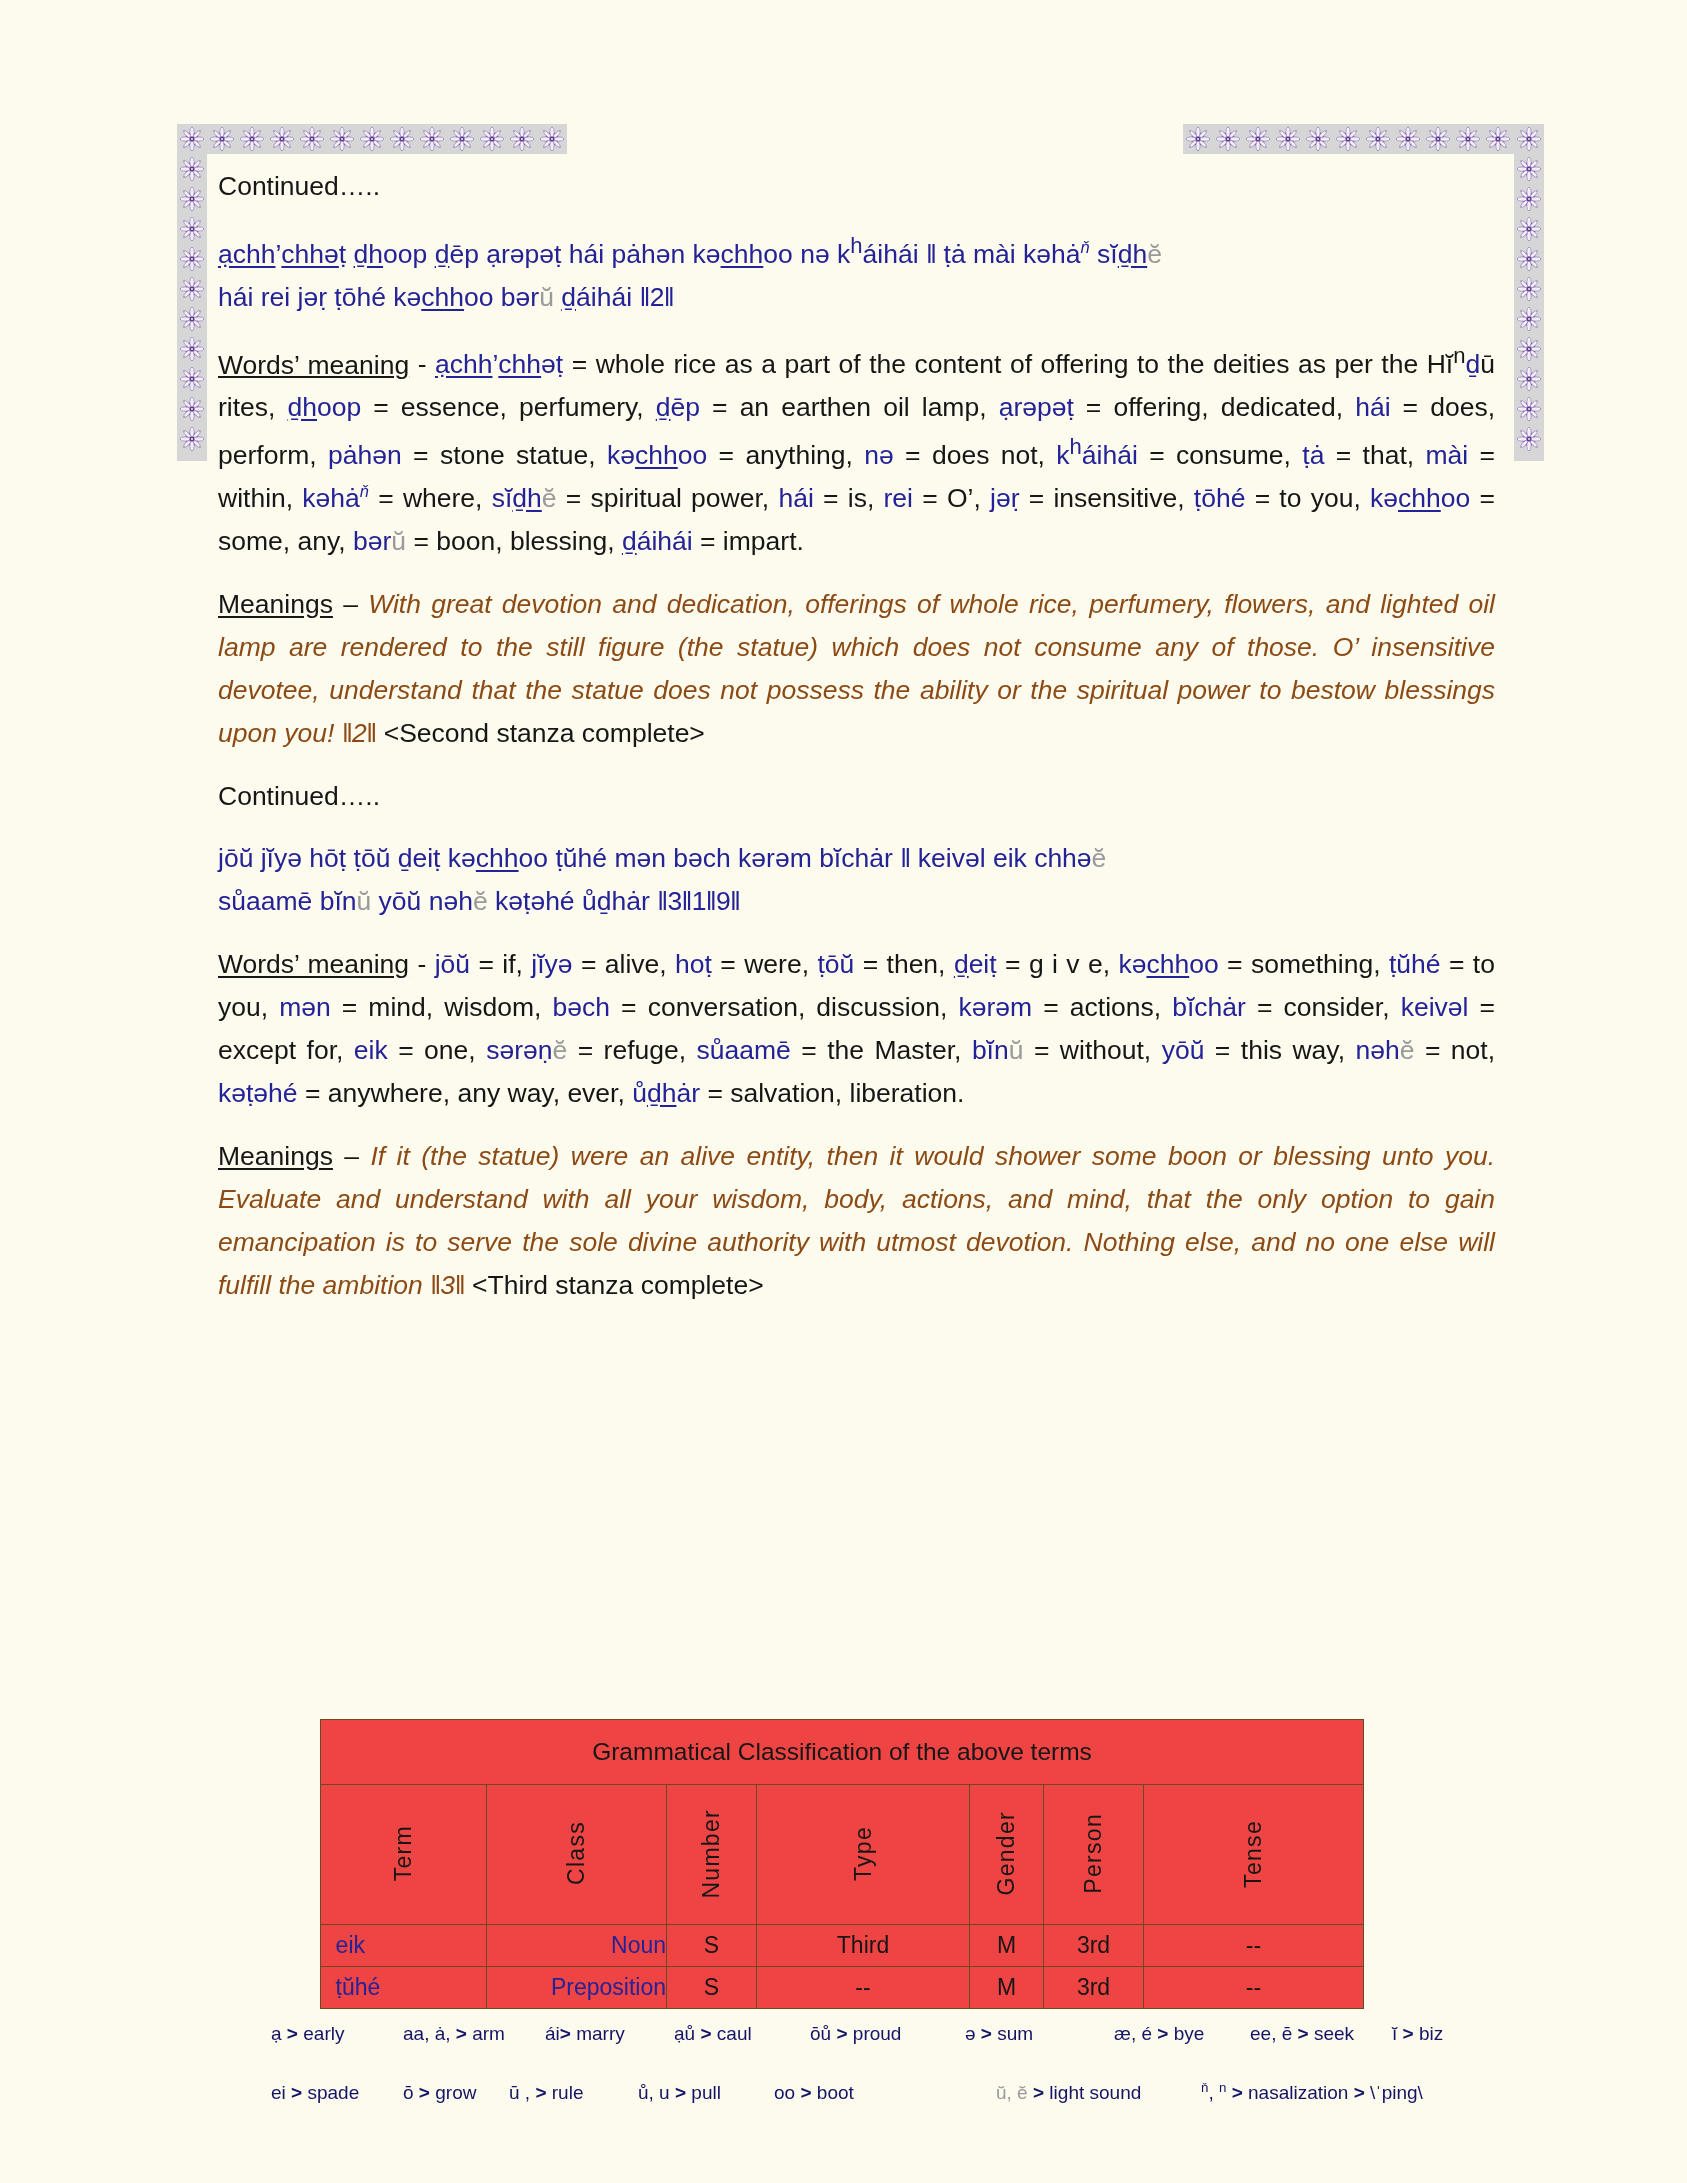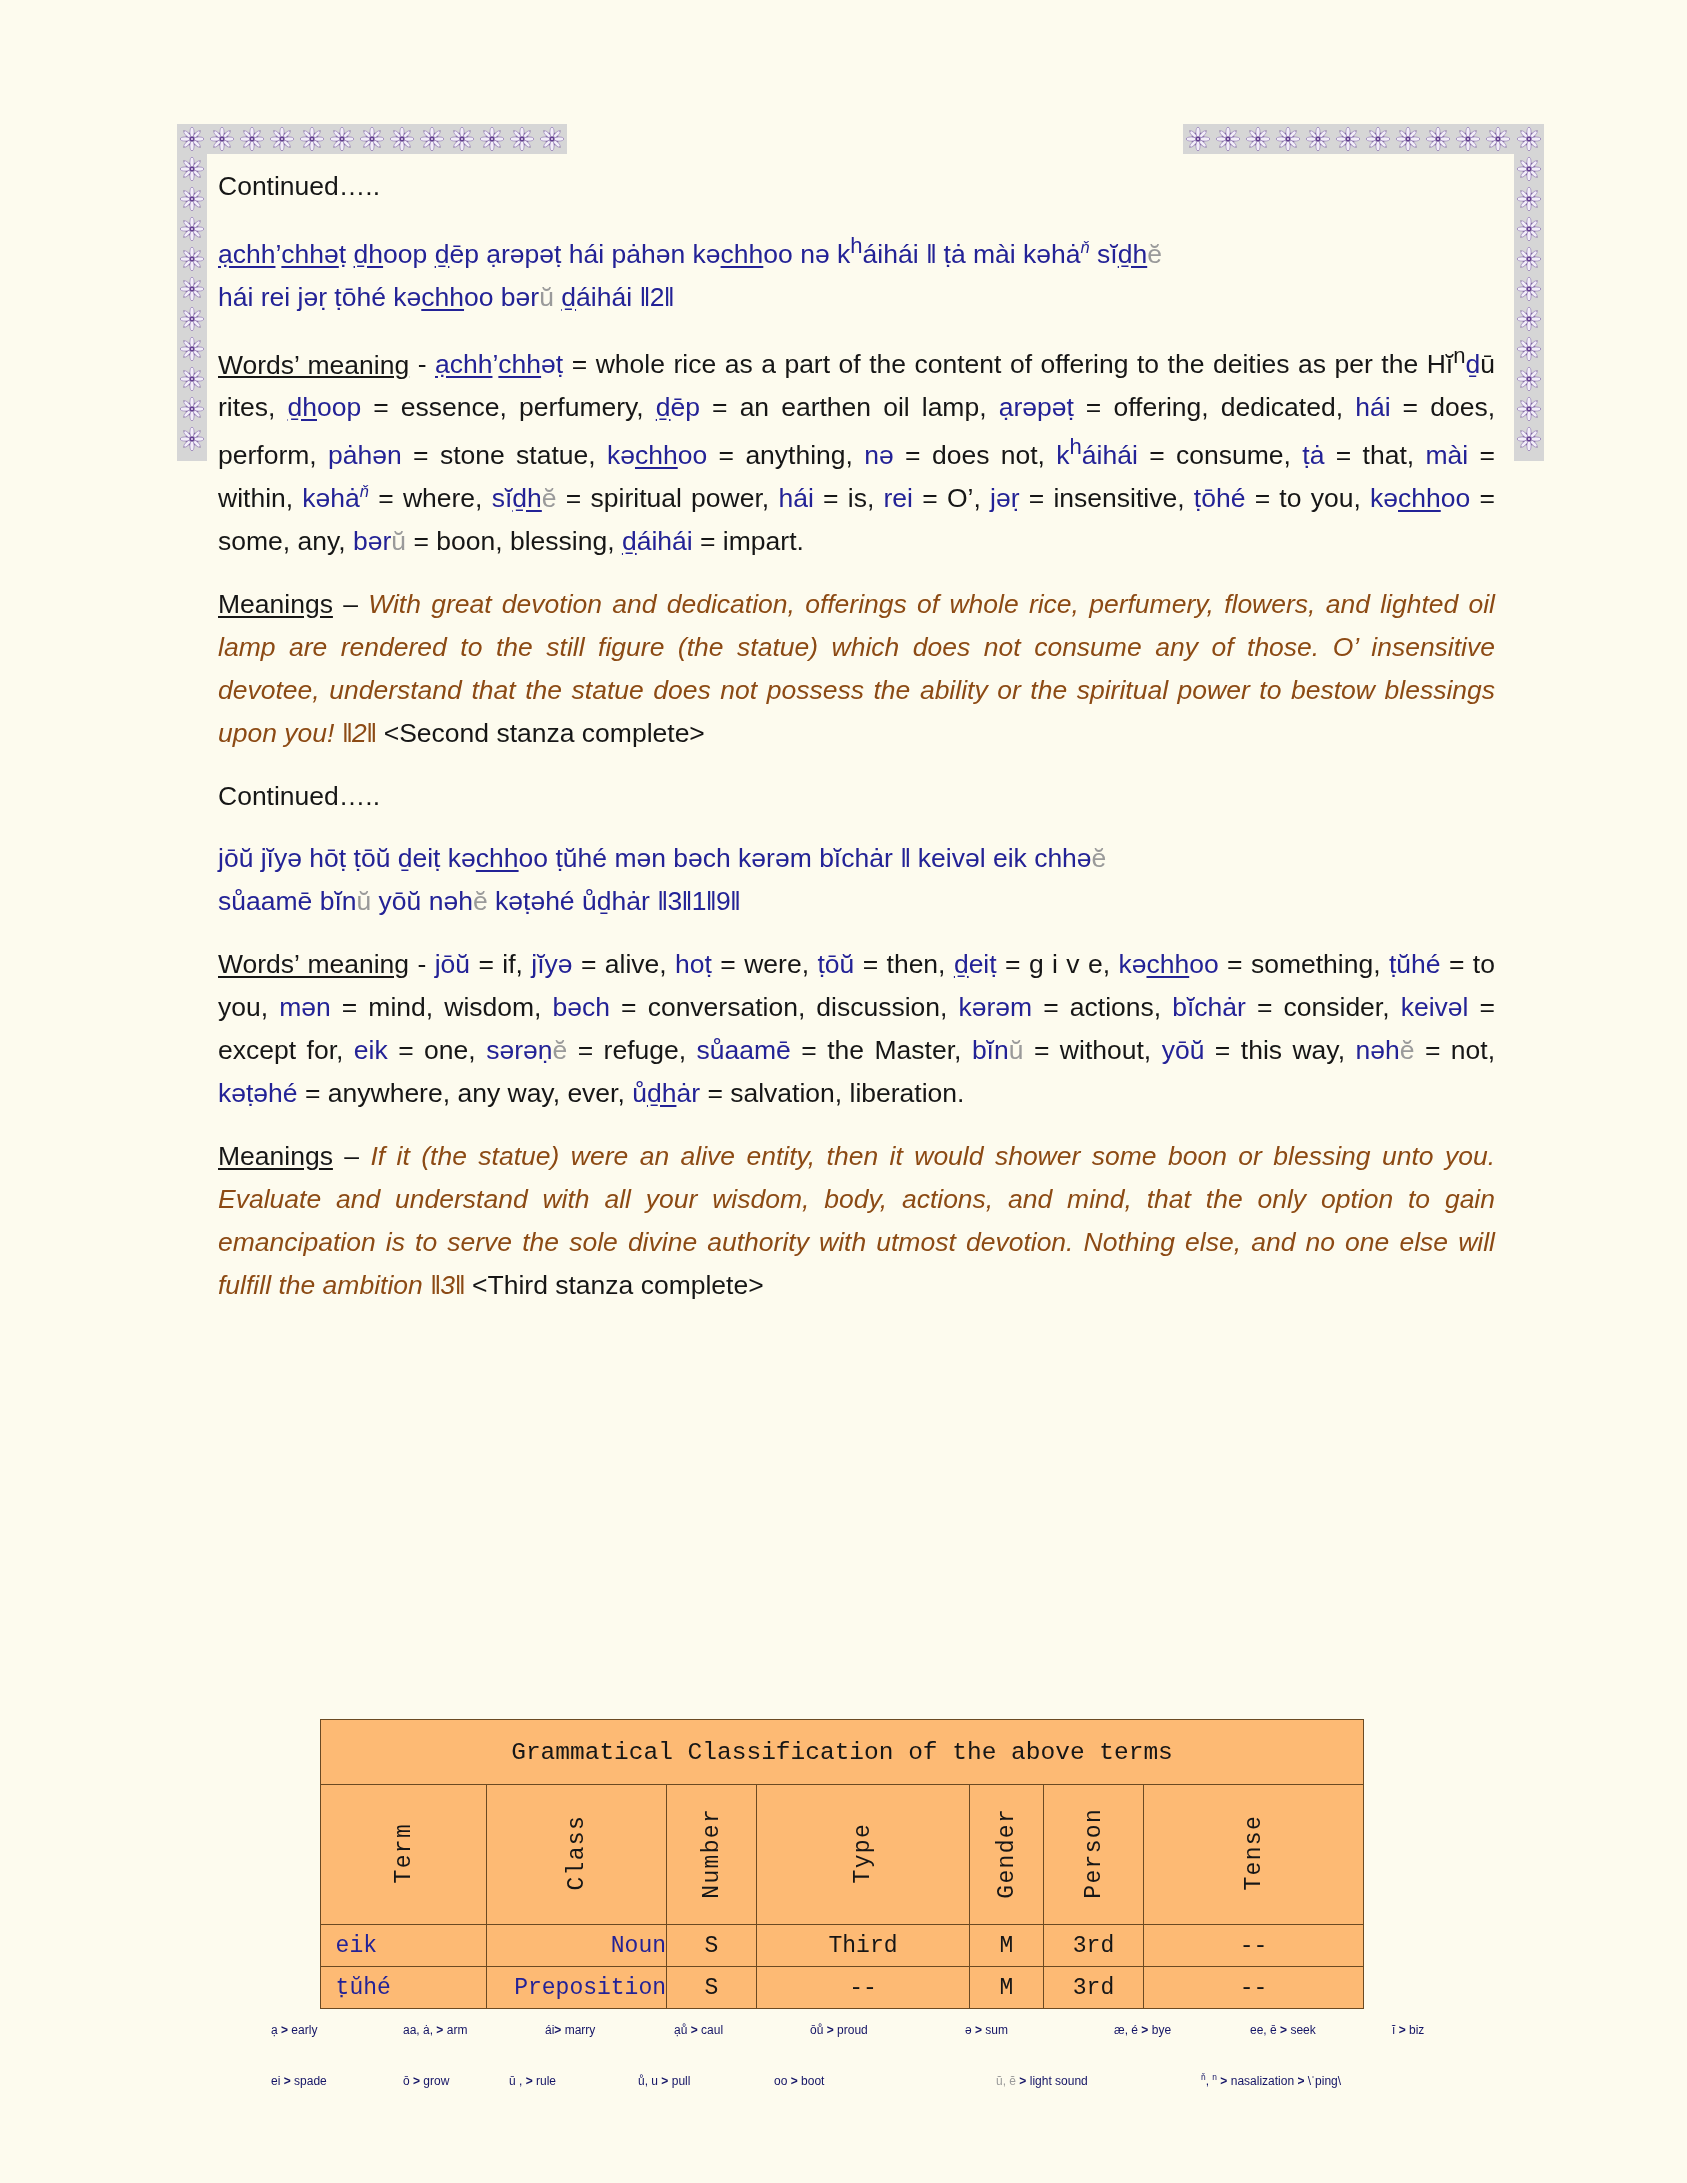--- a/index.html
+++ b/index.html
@@ -95,22 +95,22 @@
   
   .gtable-wrap {
     position: absolute;
     left: 320px;
     top: 1719px;
     width: 1044px;
   }
   table.gtable {
     border-collapse: collapse;
     width: 100%;
-    background: #fdba74;
-    font-family: Liberation Mono, monospace;
+    background: #ef4444;
+    font-family: Liberation Sans, sans-serif;
   }
   table.gtable td, table.gtable th {
     border: 1.3px solid #6b4a23;
     padding: 0;
     text-align: center;
     vertical-align: middle;
     color: #161616;
     font-weight: normal;
   }
   .gtable .title-cell {
@@ -137,21 +137,21 @@
   }
   .gtable .class-cell { color: #232296; text-align: right; }
 
   
   .legend {
     position: absolute;
     left: 271px;
     top: 2023px;
     width: 1184px;
     color: #141466;
-    font-size: 12px;
+    font-size: 19px;
     font-family: "Liberation Sans", sans-serif;
   }
   .legend-row {
     display: flex;
     align-items: baseline;
     margin-bottom: 14.6px;
   }
   .legend-item { white-space: nowrap; }
   .legend-row.row1 .legend-item:nth-child(1) { width: 132px; }
   .legend-row.row1 .legend-item:nth-child(2) { width: 142px; }

